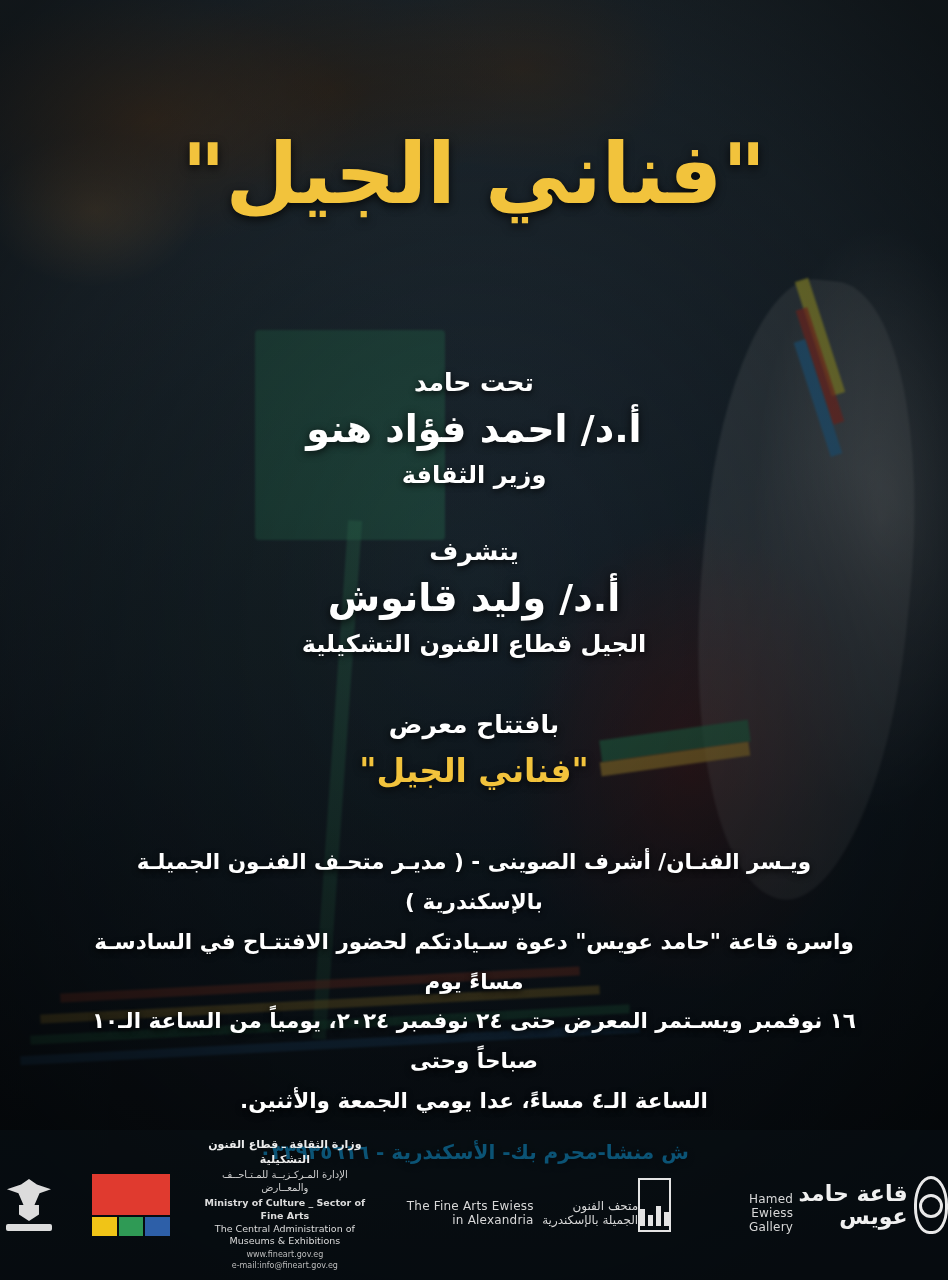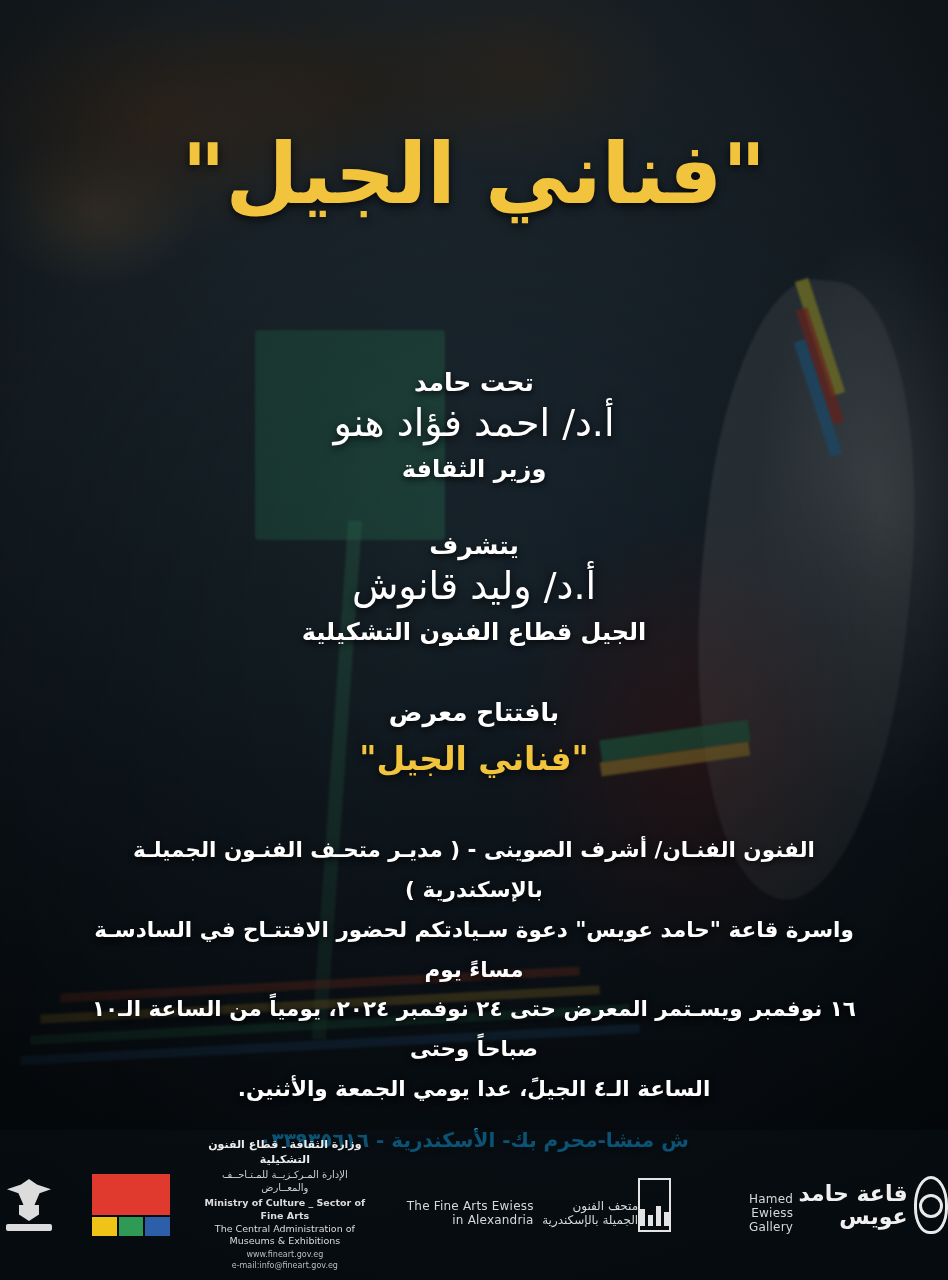--- a/index.html
+++ b/index.html
@@ -91,23 +91,23 @@
   .block { margin-top: 0; }
 
   .kicker {
     font-size: 25px;
     font-weight: 700;
     color: #ffffff;
     text-shadow: 0 2px 6px rgba(0,0,0,0.8);
   }
   .name {
     font-size: 38px;
-    font-weight: 400;
-    color: #ffffff;
-    margin-top: 4px;
+    font-weight: 700;
+    color: #ffffff;
+    margin-top: 10px;
     text-shadow: 0 2px 8px rgba(0,0,0,0.8);
   }
   .role {
     font-size: 24px;
     font-weight: 700;
     color: #ffffff;
     margin-top: 10px;
     text-shadow: 0 2px 6px rgba(0,0,0,0.8);
   }
   .exhibit-name {
@@ -260,24 +260,24 @@
     <div class="sp-3"></div>
 
     <div class="block">
       <div class="kicker">بافتتاح معرض</div>
       <div class="exhibit-name">"فناني الجيل"</div>
     </div>
 
     <div class="sp-4"></div>
 
     <div class="body-text">
-      <span class="ln">الفنون الفنـان/ أشرف الصوينى  -  ( مديـر متحـف الفنـون الجميلـة بالإسكندرية )</span>
+      <span class="ln">ويـسر الفنـان/ أشرف الصوينى  -  ( مديـر متحـف الفنـون الجميلـة بالإسكندرية )</span>
       <span class="ln">واسرة قاعة "حامد عويس" دعوة سـيادتكم لحضور الافتتـاح في السادسـة مساءً يوم</span>
       <span class="ln">١٦ نوفمبر ويسـتمر المعرض حتى ٢٤ نوفمبر ٢٠٢٤، يوميا‌ً من الساعة الـ١٠ صباحاً وحتى</span>
-      <span class="ln">الساعة الـ٤ الجيلً، عدا يومي الجمعة والأثنين.</span>
+      <span class="ln">الساعة الـ٤ مساءً، عدا يومي الجمعة والأثنين.</span>
     </div>
 
     <div class="contact">ش منشا-محرم بك- الأسكندرية - ٠٣٣٩٣٥٦١٦</div>
   </div>
 
   <div class="footer">
 
     <div class="logo-box">
       <div class="gallery-logo">
         <span class="glyph"></span>

